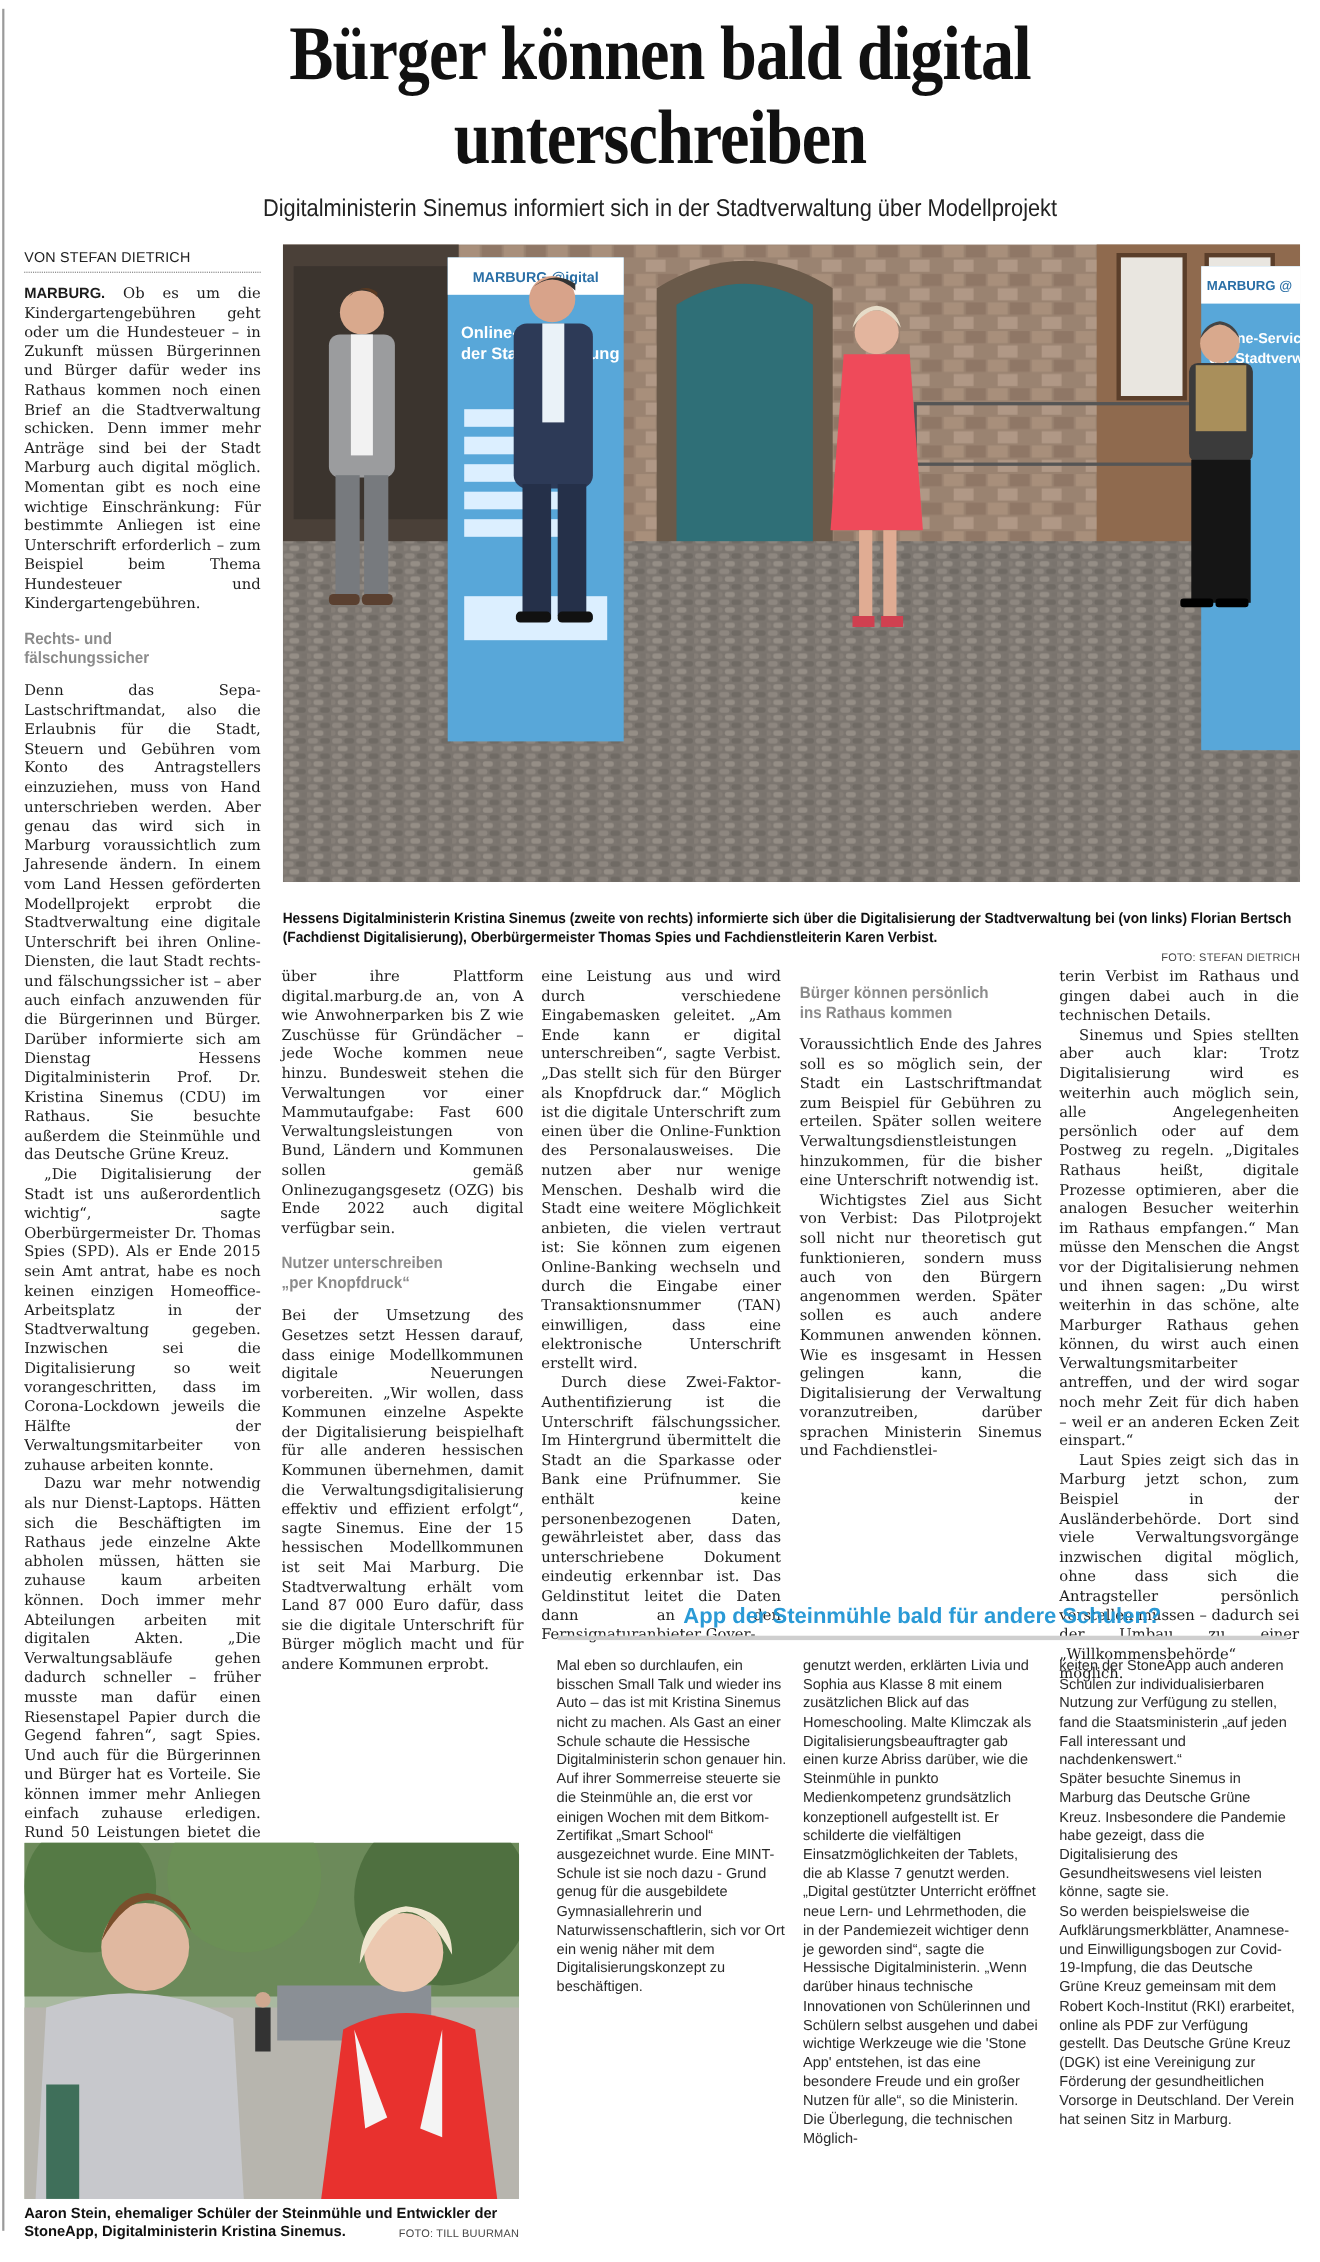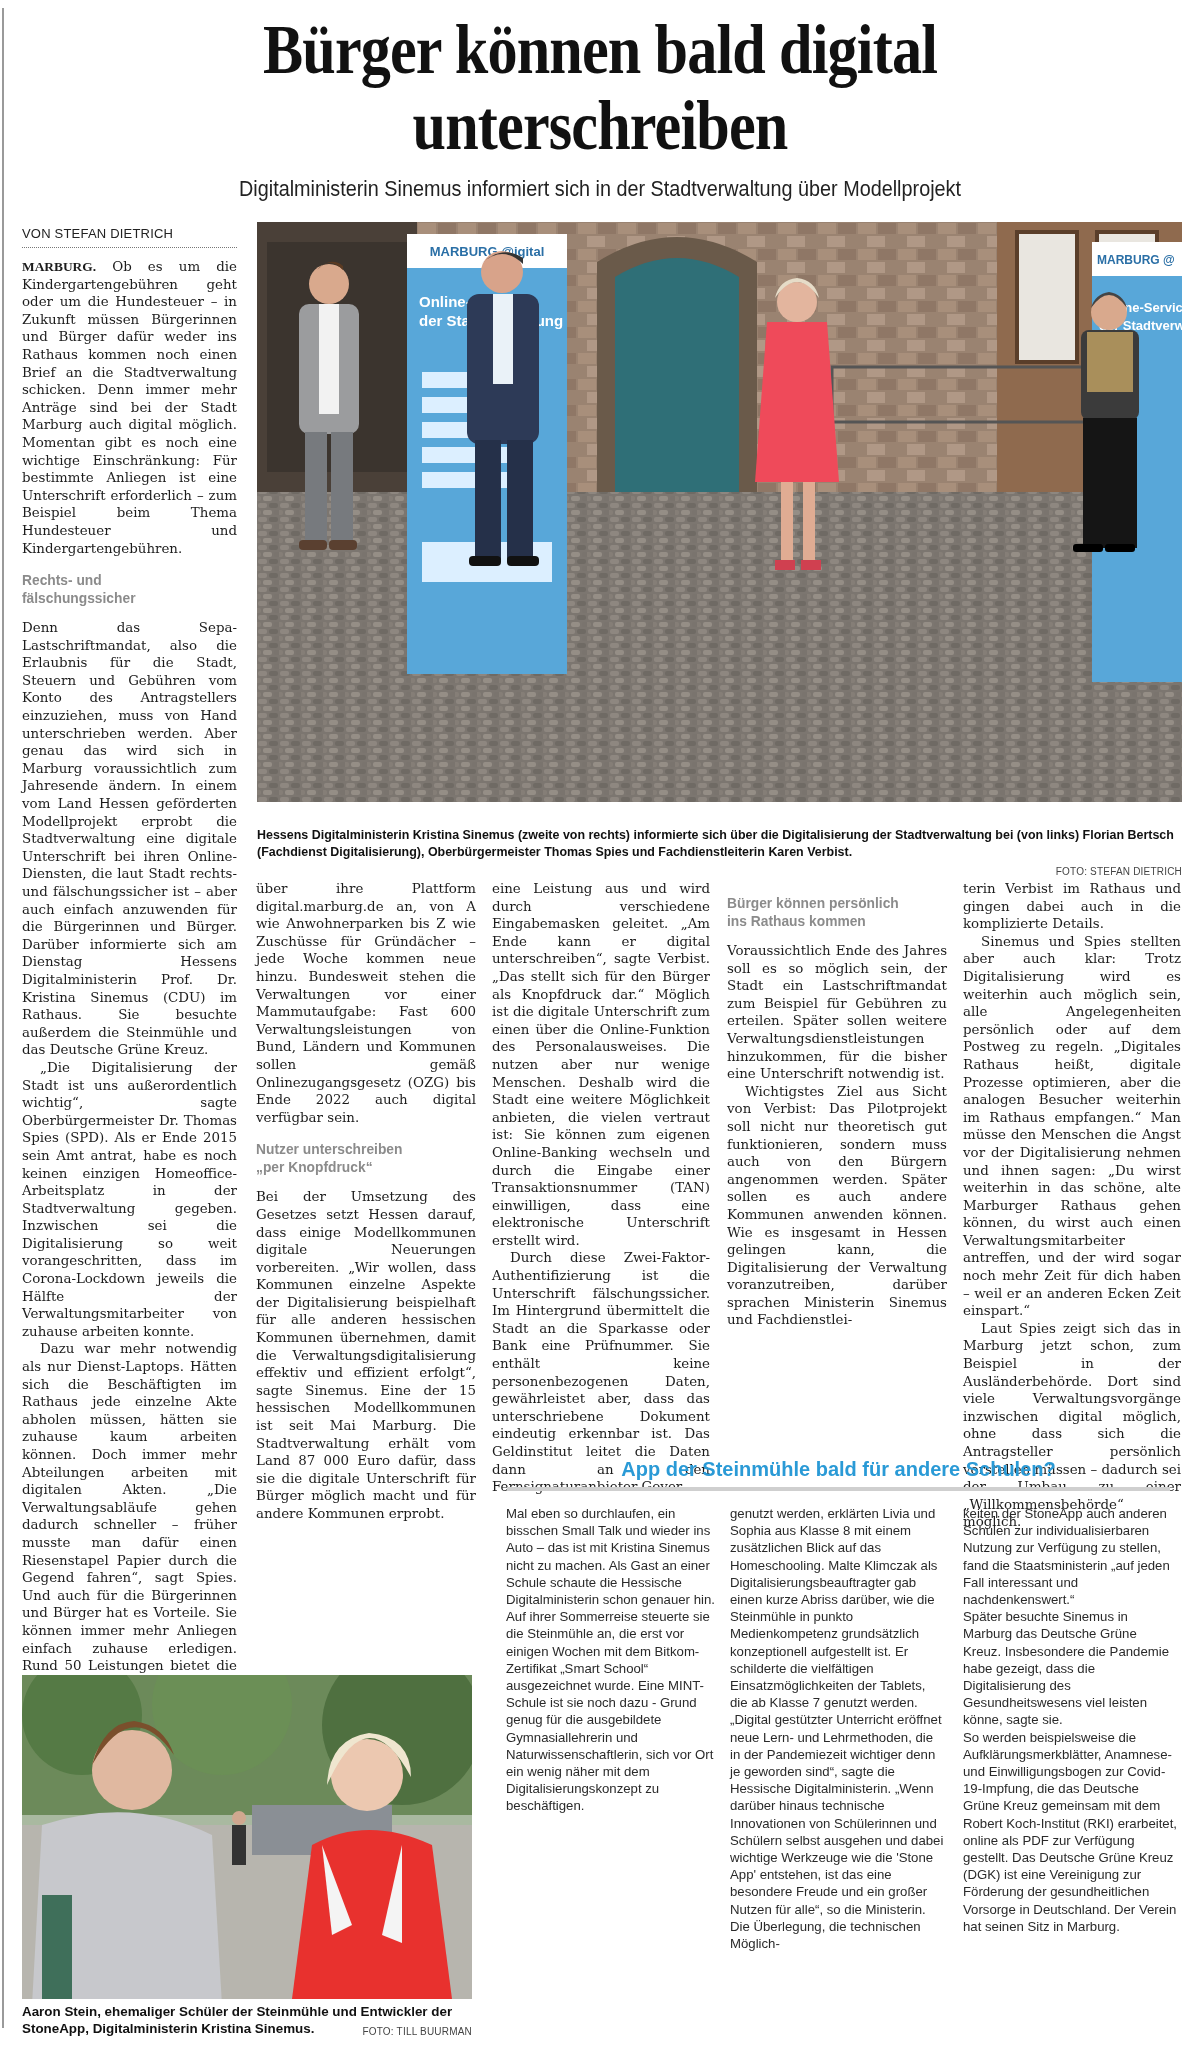--- a/index.html
+++ b/index.html
@@ -4,21 +4,21 @@
 <style>
   html, body { margin: 0; padding: 0; background: #ffffff; }
   body { width: 1200px; height: 2056px; position: relative; overflow: hidden; font-family: "DejaVu Serif", serif; color: #1a1a1a; }
   .left-rule { position: absolute; left: 2px; top: 8px; width: 2px; height: 2020px; background: #9a9a9a; }
   .headline { position: absolute; left: 0; top: 12px; width: 1200px; text-align: center; font-family: "Liberation Serif", serif; font-weight: bold; font-size: 70px; line-height: 76px; letter-spacing: -1px; transform: scaleX(0.86); transform-origin: 600px 0; color: #111; }
   .subhead { position: absolute; left: 0; top: 176px; width: 1200px; text-align: center; font-family: "Liberation Sans", sans-serif; font-size: 22px; color: #222; transform: scaleX(0.9); transform-origin: 600px 0; }
   .byline { position: absolute; left: 22px; top: 226px; width: 215px; font-family: "Liberation Sans", sans-serif; font-size: 13px; color: #222; padding-bottom: 6px; border-bottom: 1px dotted #777; letter-spacing: 0.2px; }
   .col { position: absolute; font-family: "DejaVu Serif", serif; font-size: 13.4px; line-height: 17.6px; text-align: justify; color: #1c1c1c; }
   .col p { margin: 0; hyphens: auto; }
   .col p.ind { text-indent: 18px; }
-  .col .lead { font-family: Liberation Serif, serif; font-weight: bold; }
+  .col .lead { font-family: Liberation Sans, sans-serif; font-weight: bold; }
   .subhd { font-family: "Liberation Sans", sans-serif; font-weight: bold; font-size: 15px; line-height: 18px; color: #8b8b8b; margin: 14px 0 12px 0; text-align: left; transform: scaleX(0.92); transform-origin: 0 0; }
   .photo { position: absolute; overflow: hidden; }
   .caption { position: absolute; font-family: "Liberation Sans", sans-serif; font-size: 13.4px; line-height: 17px; color: #111; font-weight: bold; }
   .credit { font-family: "Liberation Sans", sans-serif; font-size: 10px; color: #444; font-weight: normal; letter-spacing: 0.2px; }
   .box-title { position: absolute; left: 507px; top: 1458px; width: 663px; text-align: center; font-family: "Liberation Sans", sans-serif; font-weight: bold; font-size: 20px; color: #2a9ad6; padding-bottom: 6px; border-bottom: 4px solid #cfcfcf; transform-origin: center; }
   .bcol { position: absolute; font-family: "Liberation Sans", sans-serif; font-size: 13.2px; line-height: 17.2px; color: #2a2a2a; text-align: left; }
   .bcol p { margin: 0; }
 </style>
 </head>
 <body>
@@ -139,21 +139,21 @@
   <p class="ind">Durch diese Zwei-Faktor-Authentifizierung ist die Unterschrift fälschungssicher. Im Hintergrund übermittelt die Stadt an die Sparkasse oder Bank eine Prüfnummer. Sie enthält keine personenbezogenen Daten, gewährleistet aber, dass das unterschriebene Dokument eindeutig erkennbar ist. Das Geldinstitut leitet die Daten dann an den Fernsignaturanbieter Gover-</p>
 </div>
 
 <div class="col" style="left:727px; top:880px; width:220px;">
   <div class="subhd" style="width:190px;">Bürger können persönlich ins Rathaus kommen</div>
   <p>Voraussichtlich Ende des Jahres soll es so möglich sein, der Stadt ein Lastschriftmandat zum Beispiel für Gebühren zu erteilen. Später sollen weitere Verwaltungsdienstleistungen hinzukommen, für die bisher eine Unterschrift notwendig ist.</p>
   <p class="ind">Wichtigstes Ziel aus Sicht von Verbist: Das Pilotprojekt soll nicht nur theoretisch gut funktionieren, sondern muss auch von den Bürgern angenommen werden. Später sollen es auch andere Kommunen anwenden können. Wie es insgesamt in Hessen gelingen kann, die Digitalisierung der Verwaltung voranzutreiben, darüber sprachen Ministerin Sinemus und Fachdienstlei-</p>
 </div>
 
 <div class="col" style="left:963px; top:880px; width:218px;">
-  <p>terin Verbist im Rathaus und gingen dabei auch in die komplizierte Details.</p>
+  <p>terin Verbist im Rathaus und gingen dabei auch in die technischen Details.</p>
   <p class="ind">Sinemus und Spies stellten aber auch klar: Trotz Digitalisierung wird es weiterhin auch möglich sein, alle Angelegenheiten persönlich oder auf dem Postweg zu regeln. „Digitales Rathaus heißt, digitale Prozesse optimieren, aber die analogen Besucher weiterhin im Rathaus empfangen.“ Man müsse den Menschen die Angst vor der Digitalisierung nehmen und ihnen sagen: „Du wirst weiterhin in das schöne, alte Marburger Rathaus gehen können, du wirst auch einen Verwaltungsmitarbeiter antreffen, und der wird sogar noch mehr Zeit für dich haben – weil er an anderen Ecken Zeit einspart.“</p>
   <p class="ind">Laut Spies zeigt sich das in Marburg jetzt schon, zum Beispiel in der Ausländerbehörde. Dort sind viele Verwaltungsvorgänge inzwischen digital möglich, ohne dass sich die Antragsteller persönlich vorstellen müssen – dadurch sei der Umbau zu einer „Willkommensbehörde“ möglich.</p>
 </div>
 
 <div class="box-title">App der Steinmühle bald für andere Schulen?</div>
 
 <div class="bcol" style="left:506px; top:1505px; width:210px;">
   <p>Mal eben so durchlaufen, ein bisschen Small Talk und wieder ins Auto – das ist mit Kristina Sinemus nicht zu machen. Als Gast an einer Schule schaute die Hessische Digitalministerin schon genauer hin. Auf ihrer Sommerreise steuerte sie die Steinmühle an, die erst vor einigen Wochen mit dem Bitkom-Zertifikat „Smart School“ ausgezeichnet wurde. Eine MINT-Schule ist sie noch dazu - Grund genug für die ausgebildete Gymnasiallehrerin und Naturwissenschaftlerin, sich vor Ort ein wenig näher mit dem Digitalisierungskonzept zu beschäftigen.</p>
 </div>
 <div class="bcol" style="left:730px; top:1505px; width:215px;">

